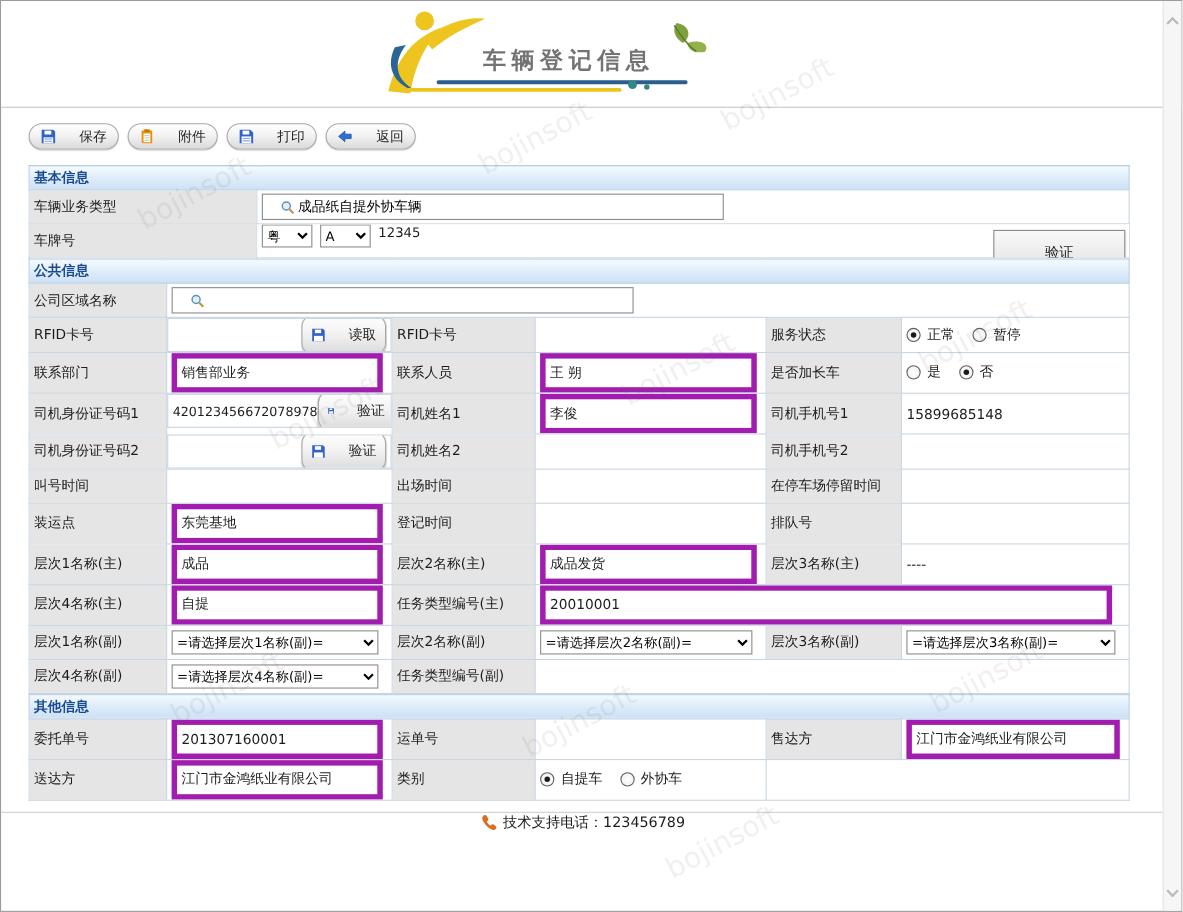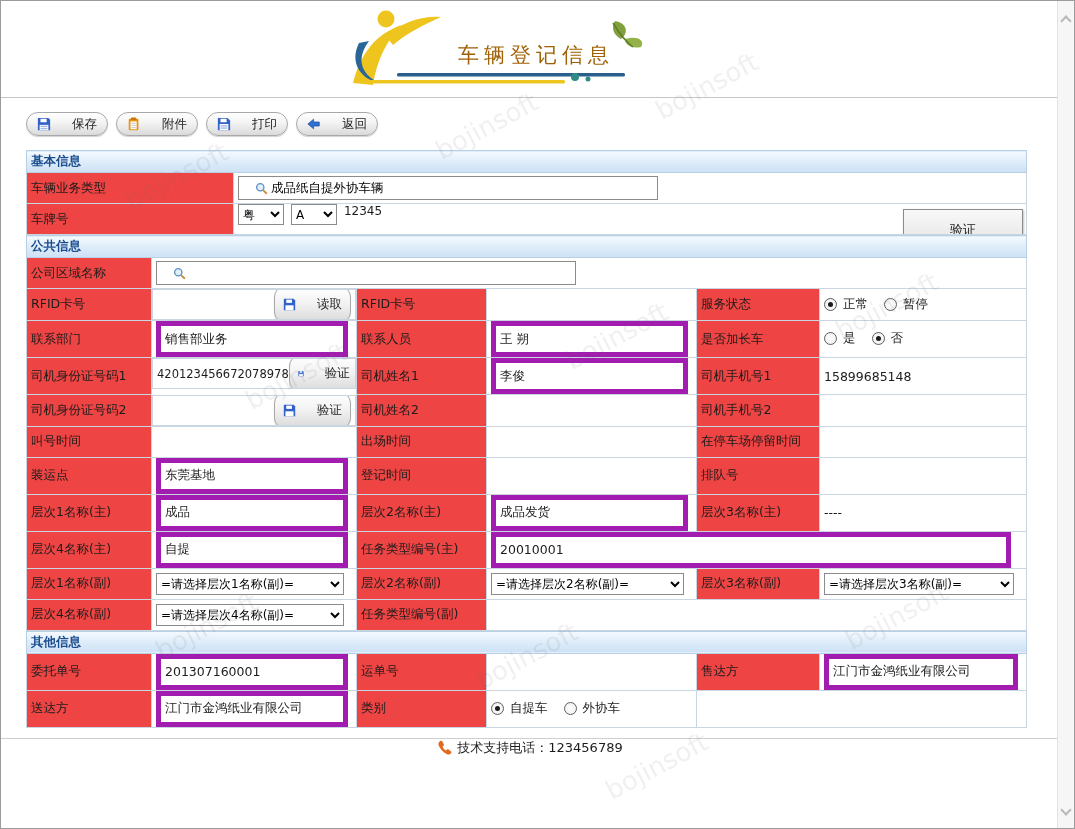--- a/index.html
+++ b/index.html
@@ -16,40 +16,40 @@
   .scrollbar { position:absolute; top:0; right:0; bottom:0; width:17px;
                background:#f6f6f6; border-left:1px solid #e3e3e3; z-index:20; }
   .sb-chev { position:absolute; left:4px; width:8px; height:8px; border-left:2px solid #b9b9b9;
              border-top:2px solid #b9b9b9; }
   .sb-up   { top:16px;  transform:rotate(45deg); }
   .sb-down { bottom:14px; transform:rotate(225deg); }
 
   
   .hdr { position:relative; height:97px; border-bottom:1px solid #c6c6c6; background:#fff; }
   .logo-svg  { position:absolute; left:338px; top:6px; }
-  .hdr-title { position:absolute; left:457px; top:40px; font-size:21px; font-weight:normal;
-               color:#a16207; letter-spacing:5px; }
+  .hdr-title { position:absolute; left:438px; top:40px; font-size:21px; font-weight:bold;
+               color:#737373; letter-spacing:5px; }
   .leaf-svg  { position:absolute; left:598px; top:16px; }
 
   
   .toolbar { margin:14px 0 0 25px; display:flex; gap:8px; }
   .pill { display:inline-flex; align-items:center; justify-content:center; gap:21px;
           height:24px; min-width:78px; padding:0 10px; border:1px solid #a8a8a8;
           border-radius:12px; background:linear-gradient(#ffffff,#f3f3f3 45%,#dadada);
           box-shadow:0 1px 1px rgba(0,0,0,.18); font-size:12.5px; color:#1f1f1f; cursor:pointer;
           font-family:inherit; }
   .pill.small { height:37px; min-width:70px; border-radius:11px; padding:16px 8px;align-items:center; }
 
   
   table.grid { width:1000px; margin:0 0 0 25px; border-collapse:collapse; table-layout:fixed;
                border:1px solid #a9bfd4; background:#fff; }
   table.grid td { border:1px solid #c9d6e2; height:31px; font-size:12.5px; color:#1c1c1c;
                   padding:0 4px; background:#fff; overflow:hidden; white-space:nowrap;
                   vertical-align:middle; }
-  table.grid td.lbl { background:#ef4444; }
+  table.grid td.lbl { background:#e5e5e5; }
   tr.sec-head td { height:22px; background:linear-gradient(#f5fafe,#dcebf9 55%,#cde1f5);
                    color:#1b4c8f; font-weight:bold; font-size:12.5px; border:1px solid #b9cfe4; }
   .red { color:#cc1111; }
   .blu { color:#2433c8; }
   .mt8 { margin-top:8px; }
   .r35 td { height:35px; }
   .r52 td { height:52px; }
   .r32 td { height:32px; }
 
   .ibox { display:flex; align-items:center; height:36px; border:5px solid #a21caf;

